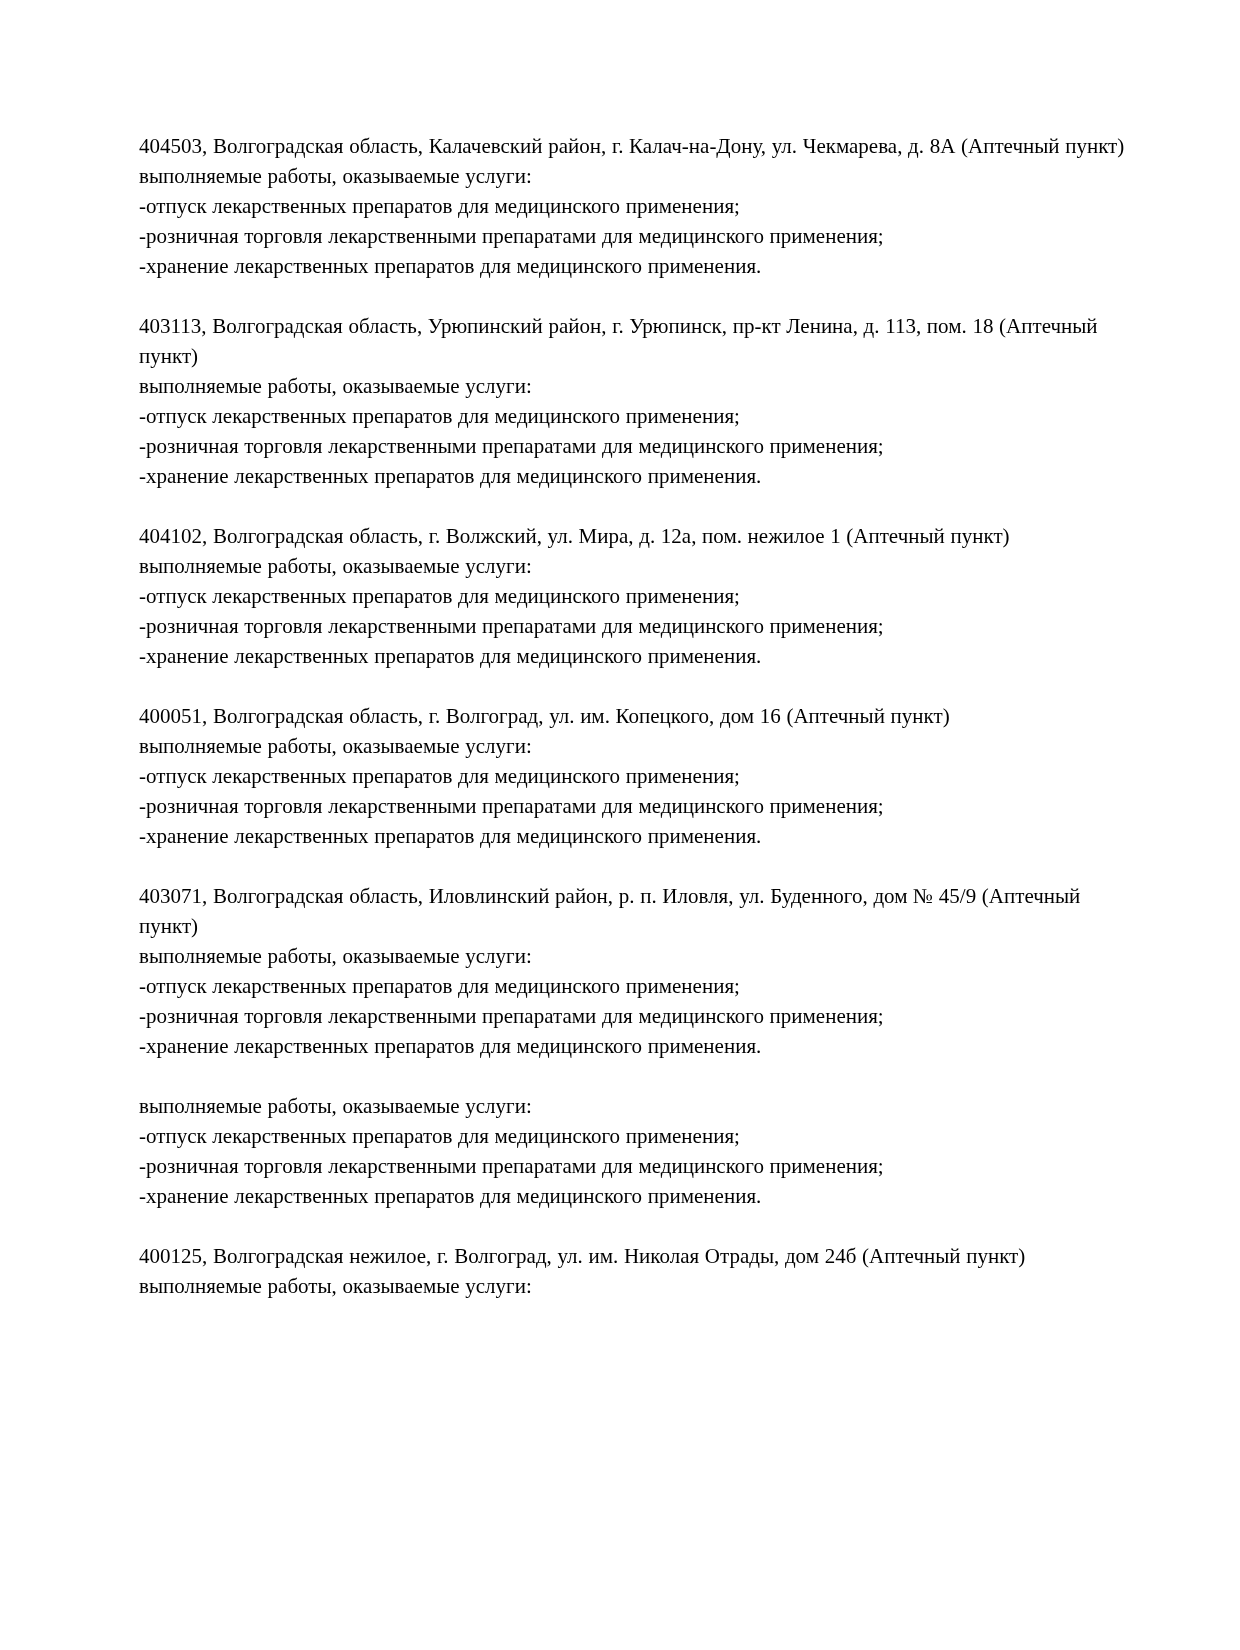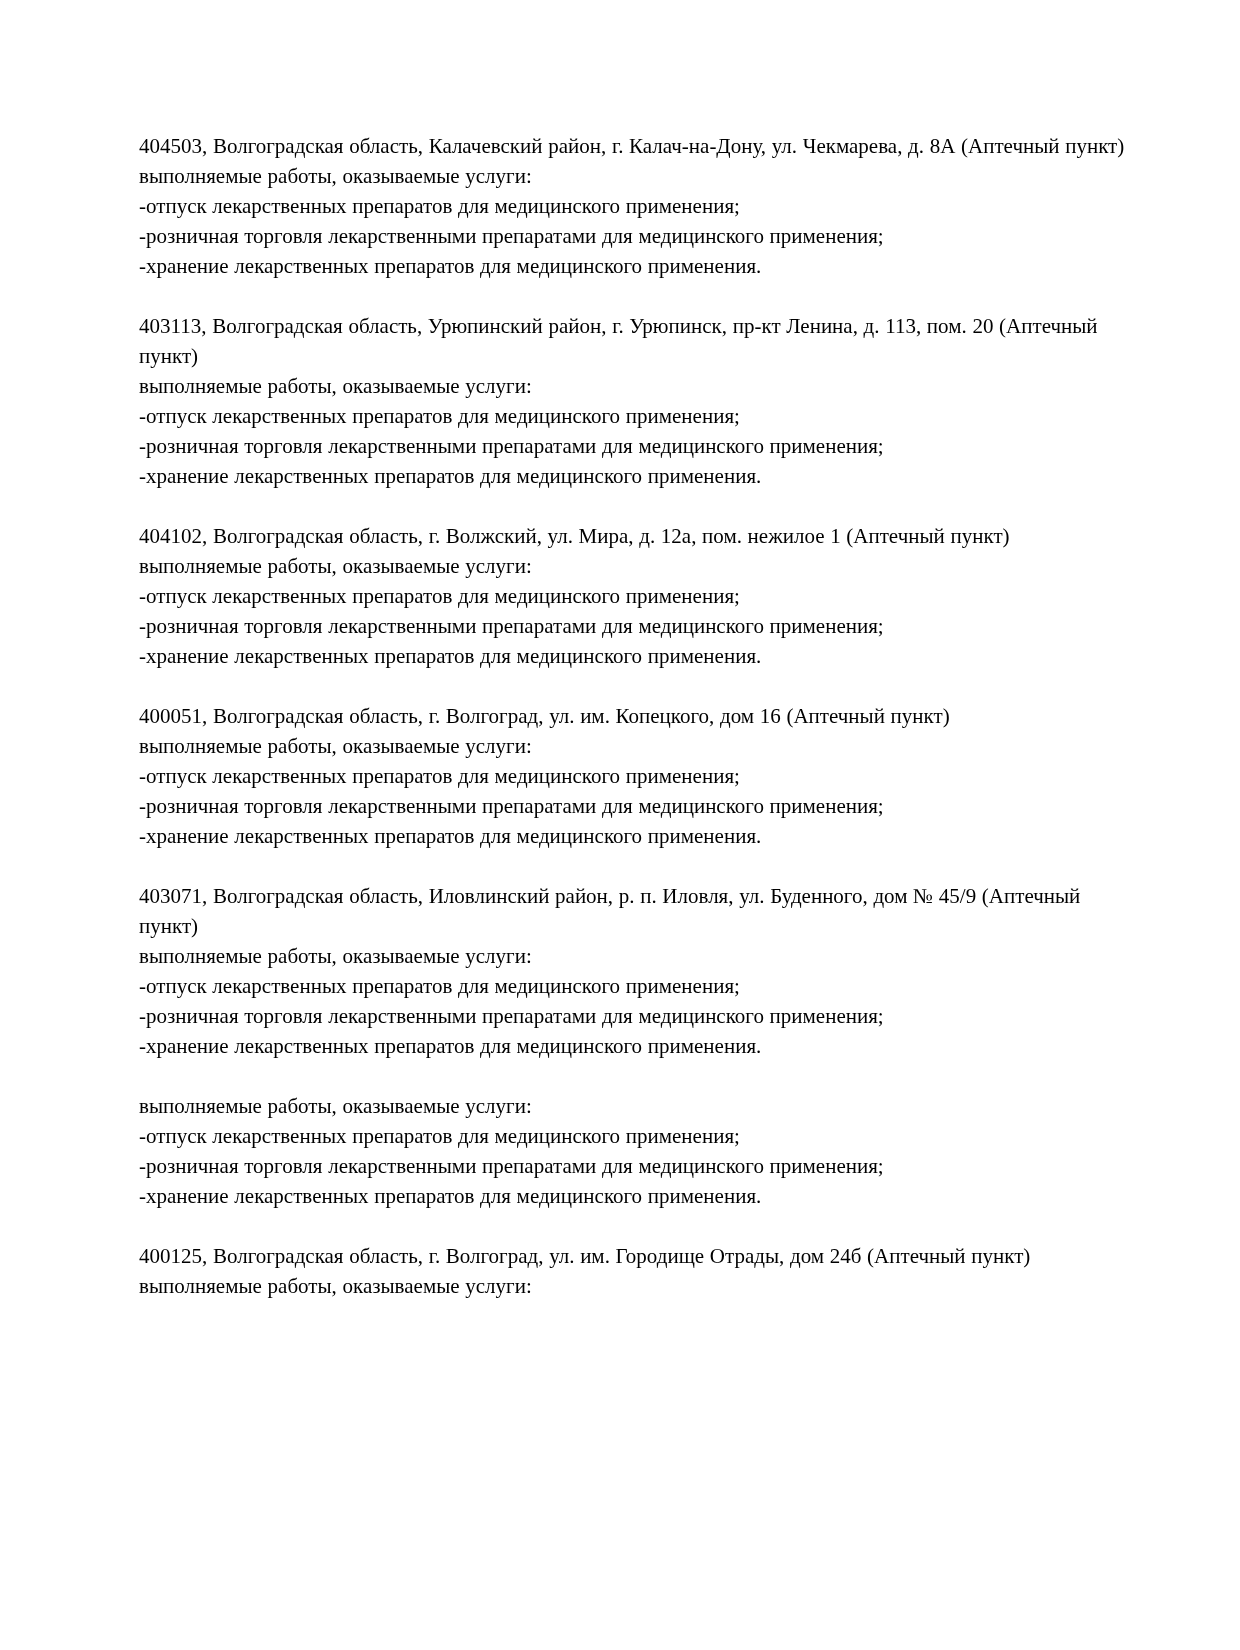--- a/index.html
+++ b/index.html
@@ -41,21 +41,21 @@
   <div class="content" id="content">
   <section class="entry">
     <p class="line">404503, Волгоградская область, Калачевский район, г. Калач-на-Дону, ул. Чекмарева, д. 8А (Аптечный пункт)</p>
     <p class="line">выполняемые работы, оказываемые услуги:</p>
   <p class="line">-отпуск лекарственных препаратов для медицинского применения;</p>
         <p class="line">-розничная торговля лекарственными препаратами для медицинского применения;</p>
         <p class="line">-хранение лекарственных препаратов для медицинского применения.</p>
       </section>
 
   <section class="entry">
-    <p class="line">403113, Волгоградская область, Урюпинский район, г. Урюпинск, пр-кт Ленина, д. 113, пом. 20 (Аптечный пункт)</p>
+    <p class="line">403113, Волгоградская область, Урюпинский район, г. Урюпинск, пр-кт Ленина, д. 113, пом. 18 (Аптечный пункт)</p>
     <p class="line">выполняемые работы, оказываемые услуги:</p>
   <p class="line">-отпуск лекарственных препаратов для медицинского применения;</p>
         <p class="line">-розничная торговля лекарственными препаратами для медицинского применения;</p>
         <p class="line">-хранение лекарственных препаратов для медицинского применения.</p>
       </section>
 
   <section class="entry">
     <p class="line">404102, Волгоградская область, г. Волжский, ул. Мира, д. 12а, пом. нежилое 1 (Аптечный пункт)</p>
     <p class="line">выполняемые работы, оказываемые услуги:</p>
   <p class="line">-отпуск лекарственных препаратов для медицинского применения;</p>
@@ -80,17 +80,17 @@
       </section>
 
   <section class="entry">
     <p class="line">выполняемые работы, оказываемые услуги:</p>
   <p class="line">-отпуск лекарственных препаратов для медицинского применения;</p>
         <p class="line">-розничная торговля лекарственными препаратами для медицинского применения;</p>
         <p class="line">-хранение лекарственных препаратов для медицинского применения.</p>
       </section>
 
   <section class="entry">
-    <p class="line">400125, Волгоградская область, г. Волгоград, ул. им. Городище Отрады, дом 24б (Аптечный пункт)</p>
+    <p class="line">400125, Волгоградская нежилое, г. Волгоград, ул. им. Николая Отрады, дом 24б (Аптечный пункт)</p>
     <p class="line">выполняемые работы, оказываемые услуги:</p>
   </section>
 </div>
 </div>
 
 </body></html>

